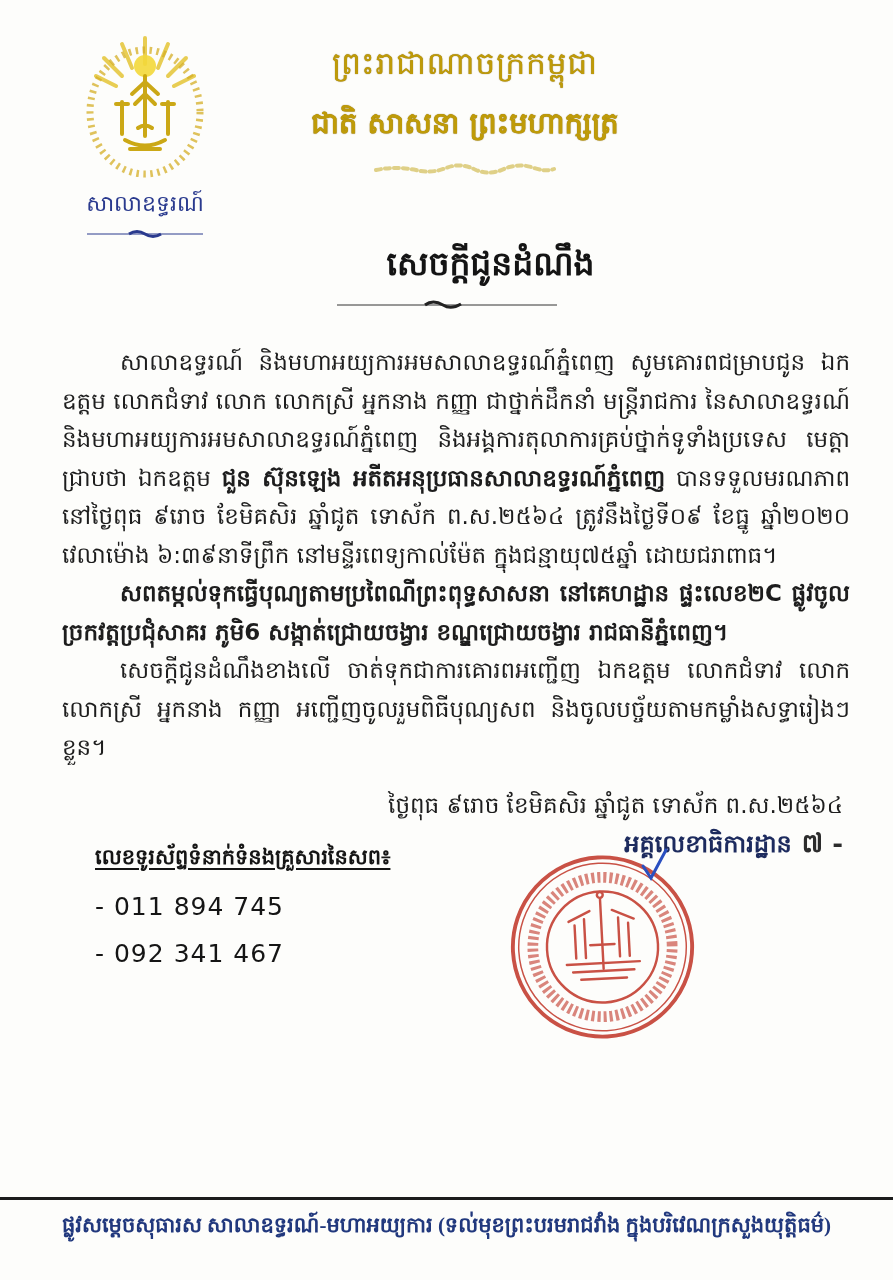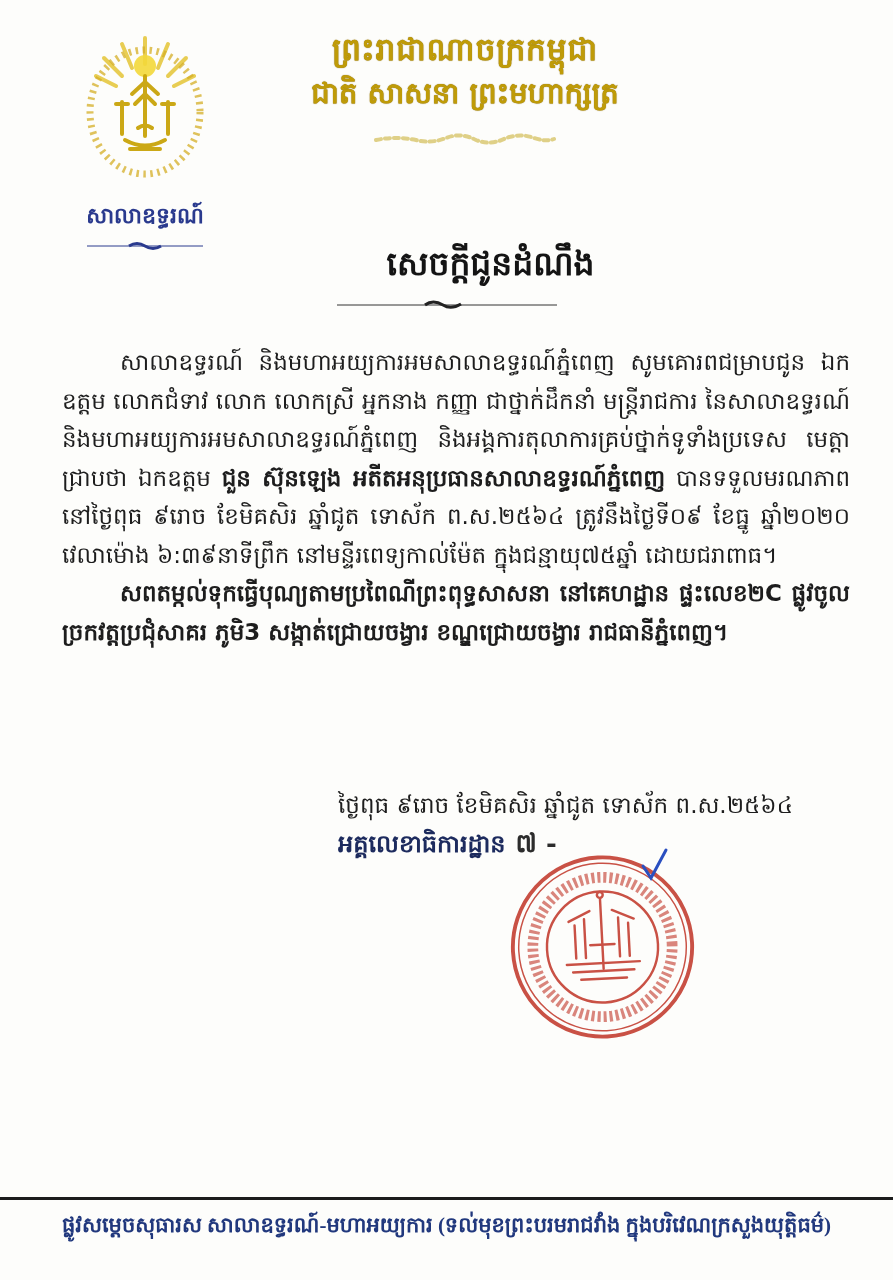--- a/index.html
+++ b/index.html
@@ -4,46 +4,46 @@
 <style>
   html,body { margin:0; padding:0; background:#9a9a9a; }
   .page {
     position:relative; width:893px; height:1280px; margin:0 auto;
     background:#fdfdfb; overflow:hidden;
     font-family:"DejaVu Sans","Liberation Sans",sans-serif;
   }
 
   
   .gold-header { position:absolute; left:225px; top:30px; width:480px; text-align:center; }
-  .gold-line1 { font-size:31px; font-weight:bold; color:#bf9b08; letter-spacing:1px;
-                text-shadow:0 0 1px #7a5c00; }
-  .gold-line2 { font-size:29px; font-weight:bold; color:#bf9b08; 
+  .gold-line1 { font-size:31px; font-weight:normal; color:#bf9b08; letter-spacing:1px;
+                text-shadow:0 0 1px #7a5c00;margin-top:14px; }
+  .gold-line2 { font-size:29px; font-weight:bold; color:#bf9b08; margin-top:16px;
                 text-shadow:0 0 1px #7a5c00; }
   .gold-divider { margin-top:14px; opacity:.8; }
 
   .emblem { position:absolute; left:66px; top:24px; width:158px; text-align:center; }
-  .emblem-caption { margin-top:16px; color:#2a3a8e; font-weight:bold; font-size:22px; }
+  .emblem-caption { margin-top:4px; color:#2a3a8e; font-weight:normal; font-size:22px; }
   .caption-underline { margin-top:2px; }
 
   
   .doc-title { position:absolute; top:243px; left:0; width:100%; text-align:center;
                font-size:33px; font-weight:bold; color:#141414;padding-left:44px; }
   .title-divider { position:absolute; top:296px; left:0; width:100%; text-align:center; }
 
   
   .body-text { position:absolute; left:62px; top:331px; width:788px;
                font-size:23px; line-height:38.5px; color:#1d1d1d; text-align:justify;margin-top:12px; }
   .body-text p { margin:0; text-indent:58px; }
   .p2 { font-weight:bold; margin-top:7px; }
   .p3 { margin-top:4px; }
   .thanks { text-align:right; text-indent:0 !important; font-size:17px; font-weight:bold;
             line-height:24px; padding-right:52px; margin-top:2px !important; }
 
   
-  .dateline { position:absolute; left:338px; top:786px; width:505px; text-align:left;
+  .dateline { position:absolute; left:338px; top:786px; width:505px; text-align:right;
               font-size:23px; line-height:38px; color:#1d1d1d; z-index:3; }
   .sig-line { font-weight:bold; font-size:24px; color:#1d2b5e; }
   .sig-mark { font-family:"DejaVu Serif","Liberation Serif",serif; font-weight:bold;
               color:#2c2c2c; font-size:26px; padding-left:10px; }
   .signature-check { position:absolute; left:300px; top:60px; z-index:5; }
 
   
   .contact { position:absolute; left:95px; top:843px; color:#151515; }
   .contact-heading { font-size:21px; font-weight:bold; text-decoration:underline;
                      text-underline-offset:4px; }
@@ -112,21 +112,22 @@
   <div class="doc-title">សេចក្តីជូនដំណឹង</div>
   <div class="title-divider">
     <svg width="220" height="14" viewBox="0 0 220 14">
       <line x1="0" y1="8" x2="220" y2="8" stroke="#333" stroke-width="1"></line>
       <path d="M88,8 q8,-6 18,0 q8,5 18,-1" stroke="#222" stroke-width="3" fill="none"></path>
     </svg>
   </div>
 
   <div class="body-text">
     <p><span>សាលាឧទ្ធរណ៍ និងមហាអយ្យការអមសាលាឧទ្ធរណ៍ភ្នំពេញ សូមគោរពជម្រាបជូន ឯកឧត្តម លោកជំទាវ លោក លោកស្រី អ្នកនាង កញ្ញា ជាថ្នាក់ដឹកនាំ មន្ត្រីរាជការ នៃសាលាឧទ្ធរណ៍ និងមហាអយ្យការអមសាលាឧទ្ធរណ៍ភ្នំពេញ និងអង្គការតុលាការគ្រប់ថ្នាក់ទូទាំងប្រទេស មេត្តាជ្រាបថា ឯកឧត្តម </span><strong>ជួន ស៊ុនឡេង អតីតអនុប្រធានសាលាឧទ្ធរណ៍ភ្នំពេញ</strong><span> បានទទួលមរណភាព នៅថ្ងៃពុធ ៩រោច ខែមិគសិរ ឆ្នាំជូត ទោស័ក ព.ស.២៥៦៤ ត្រូវនឹងថ្ងៃទី០៩ ខែធ្នូ ឆ្នាំ២០២០ វេលាម៉ោង ៦:៣៩នាទីព្រឹក នៅមន្ទីរពេទ្យកាល់ម៉ែត ក្នុងជន្មាយុ៧៥ឆ្នាំ ដោយជរាពាធ។</span></p>
-    <p class="p2">សពតម្កល់ទុកធ្វើបុណ្យតាមប្រពៃណីព្រះពុទ្ធសាសនា នៅគេហដ្ឋាន ផ្ទះលេខ២C ផ្លូវចូលច្រកវត្តប្រជុំសាគរ ភូមិ3 សង្កាត់ជ្រោយចង្វារ ខណ្ឌជ្រោយចង្វារ រាជធានីភ្នំពេញ។</p>
+    <p class="p2">សពតម្កល់ទុកធ្វើបុណ្យតាមប្រពៃណីព្រះពុទ្ធសាសនា នៅគេហដ្ឋាន ផ្ទះលេខ២C ផ្លូវចូលច្រកវត្តប្រជុំសាគរ ភូមិ6 សង្កាត់ជ្រោយចង្វារ ខណ្ឌជ្រោយចង្វារ រាជធានីភ្នំពេញ។</p>
+    <p class="p3">សេចក្តីជូនដំណឹងខាងលើ ចាត់ទុកជាការគោរពអញ្ជើញ ឯកឧត្តម លោកជំទាវ លោក លោកស្រី អ្នកនាង កញ្ញា អញ្ជើញចូលរួមពិធីបុណ្យសព និងចូលបច្ច័យតាមកម្លាំងសទ្ធារៀងៗខ្លួន។</p>
   </div>
 
   <div class="dateline">
     <div>ថ្ងៃពុធ ៩រោច ខែមិគសិរ ឆ្នាំជូត ទោស័ក ព.ស.២៥៦៤</div>
     <div class="sig-line"><span>អគ្គលេខាធិការដ្ឋាន</span><span class="sig-mark">៧ -</span></div>
     <span class="signature-check">
       <svg width="34" height="36" viewBox="0 0 34 36">
         <path d="M5,20 L13,32 L28,4" stroke="#2a4fc0" stroke-width="3" fill="none" stroke-linecap="round"></path>
       </svg>
     </span>
@@ -150,17 +151,22 @@
             <path d="M109,60 L131,70"></path>
           <path d="M85,95 L110,95"></path>
           <path d="M60,114 L135,114"></path>
             <path d="M66,122 L129,122"></path>
             <path d="M74,130 L121,130"></path>
         </g>
       </g>
     </svg>
   </span>
 
+  <div class="contact">
+    <div class="contact-heading">លេខទូរស័ព្ទទំនាក់ទំនងគ្រួសារនៃសព៖</div>
+    <div class="phone">- 011 894 745</div>
+    <div class="phone">- 092 341 467</div>
+  </div>
 
   <div class="footer-rule"></div>
   <div class="footer-text">ផ្លូវសម្តេចសុធារស  សាលាឧទ្ធរណ៍-មហាអយ្យការ  (ទល់មុខព្រះបរមរាជវាំង  ក្នុងបរិវេណក្រសួងយុត្តិធម៌)</div>
 
 </div>
 
 </body></html>

